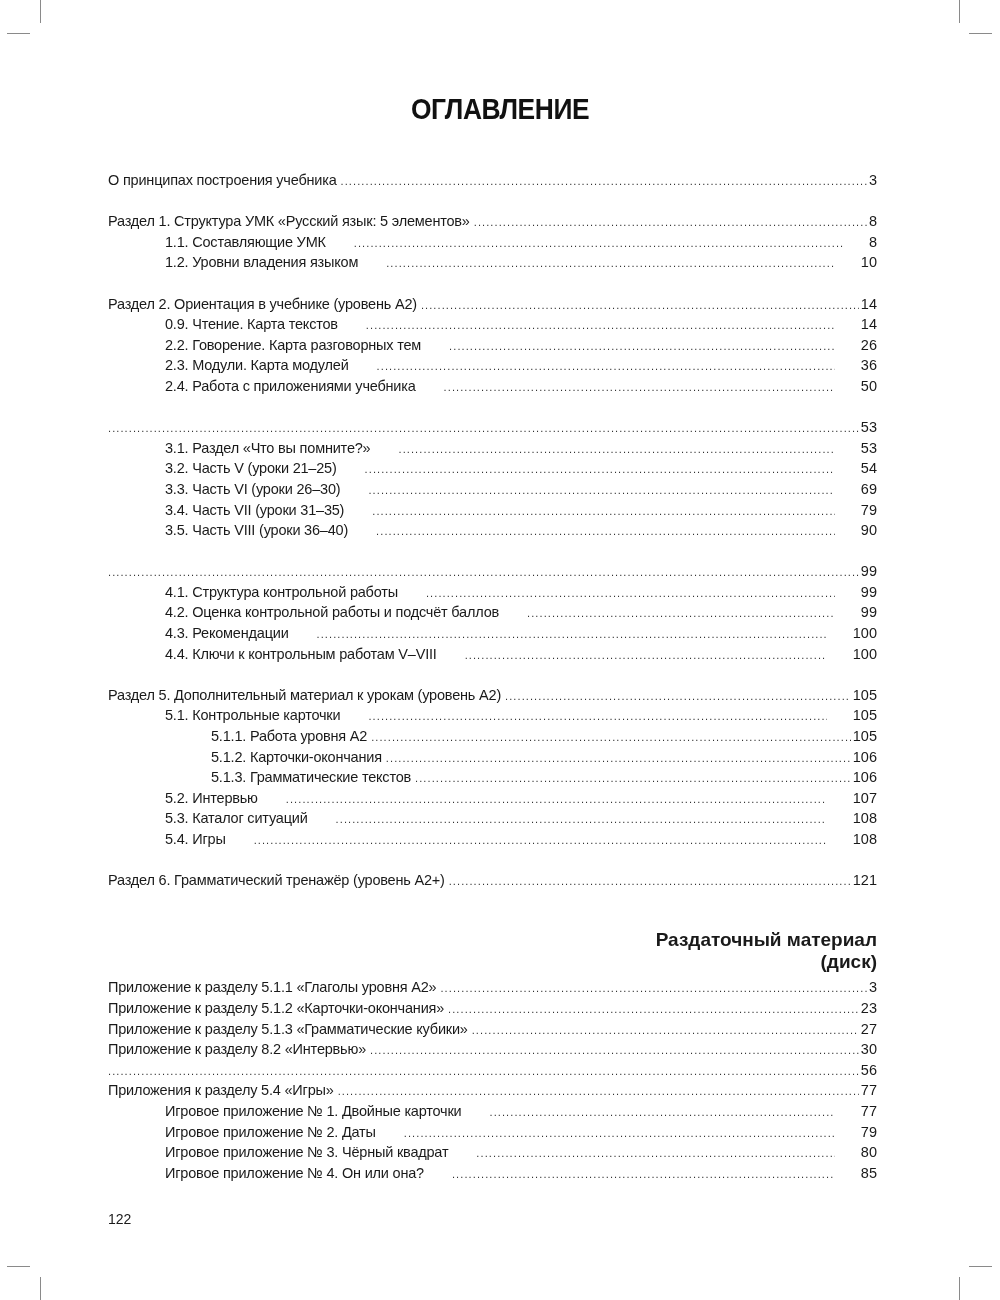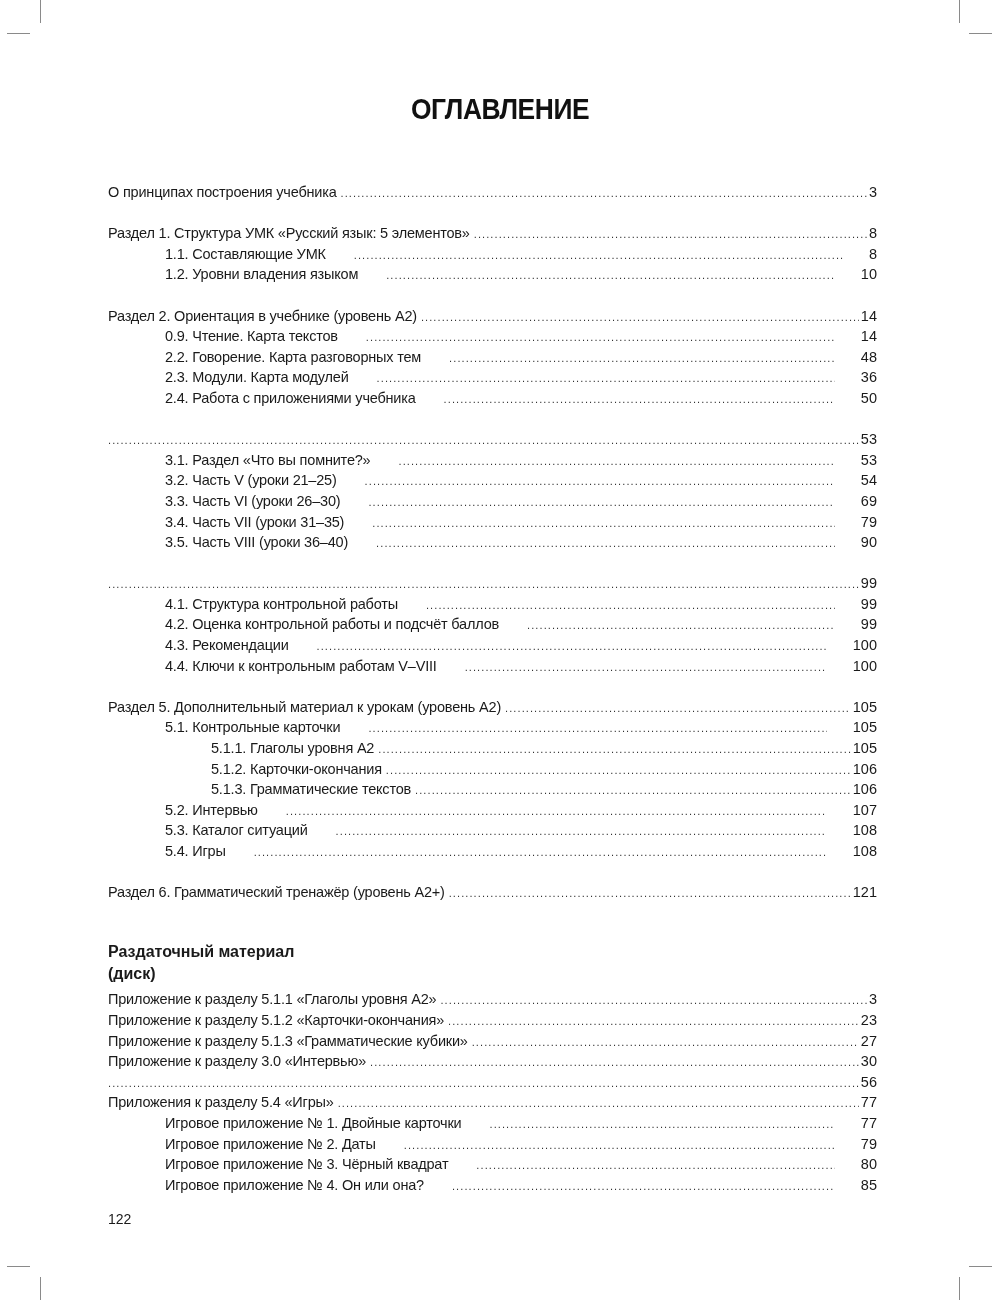--- a/index.html
+++ b/index.html
@@ -2,31 +2,31 @@
 <html><head>
 <meta charset="utf-8">
 <style>
   html, body { margin: 0; padding: 0; background: #ffffff; }
   body { width: 1000px; height: 1300px; position: relative; overflow: hidden;
          font-family: "Liberation Sans", sans-serif; color: #1a1a1a; }
   .crop { position: absolute; background: #8a8a8a; }
   .title { position: absolute; left: 0; width: 1000px; top: 92px; text-align: center;
            font-family: "Liberation Sans", sans-serif; font-weight: bold; font-size: 30px;
            letter-spacing: -0.5px; transform: scaleX(0.88); color: #111; }
-  .toc { position: absolute; left: 108px; width: 769px; top: 182px; }
+  .toc { position: absolute; left: 108px; width: 769px; top: 170px; }
   .row { display: flex; align-items: baseline; height: 20.6px; font-size: 14.5px; line-height: 20.6px; }
   .row .label { white-space: nowrap; padding-right: 4px; letter-spacing: -0.2px; }
   .row .dots { flex: 1; overflow: hidden; white-space: nowrap; color: #333; font-size: 11px; letter-spacing: 1.1px; }
   .row .dots::before { content: "........................................................................................................................................................................................................................................................................................"; }
   .row .page { white-space: nowrap; padding-left: 2px; text-align: right; }
   .lvl1 { padding-left: 0; }
   .lvl2 { padding-left: 57px; gap: 24px; }
   .lvl3 { padding-left: 103px; }
   .gap { height: 20.6px; }
-  .subhead { text-align: left; font-weight: bold; font-size: 16px; line-height: 22px; }
+  .subhead { text-align: right; font-weight: bold; font-size: 19px; line-height: 22px; }
   .pagenum { position: absolute; left: 108px; top: 1211px; font-size: 14px; }
 </style>
 </head>
 <body>
 
 <div class="crop" style="left:40px;top:0;width:1px;height:23px;"></div>
 <div class="crop" style="left:7px;top:33px;width:23px;height:1px;"></div>
 <div class="crop" style="left:959px;top:0;width:1px;height:23px;"></div>
 <div class="crop" style="left:969px;top:33px;width:23px;height:1px;"></div>
 <div class="crop" style="left:7px;top:1266px;width:23px;height:1px;"></div>
@@ -66,21 +66,21 @@
         <span class="page">14</span>
       </div>
       <div class="row lvl2">
         <span class="label">0.9. Чтение. Карта текстов</span>
         <span class="dots"></span>
         <span class="page">14</span>
       </div>
       <div class="row lvl2">
         <span class="label">2.2. Говорение. Карта разговорных тем</span>
         <span class="dots"></span>
-        <span class="page">48</span>
+        <span class="page">26</span>
       </div>
       <div class="row lvl2">
         <span class="label">2.3. Модули. Карта модулей</span>
         <span class="dots"></span>
         <span class="page">36</span>
       </div>
       <div class="row lvl2">
         <span class="label">2.4. Работа с приложениями учебника</span>
         <span class="dots"></span>
         <span class="page">50</span>
@@ -145,21 +145,21 @@
         <span class="label">Раздел 5. Дополнительный материал к урокам (уровень А2)</span>
         <span class="dots"></span>
         <span class="page">105</span>
       </div>
       <div class="row lvl2">
         <span class="label">5.1. Контрольные карточки</span>
         <span class="dots"></span>
         <span class="page">105</span>
       </div>
       <div class="row lvl3">
-        <span class="label">5.1.1. Глаголы уровня А2</span>
+        <span class="label">5.1.1. Работа уровня А2</span>
         <span class="dots"></span>
         <span class="page">105</span>
       </div>
       <div class="row lvl3">
         <span class="label">5.1.2. Карточки-окончания</span>
         <span class="dots"></span>
         <span class="page">106</span>
       </div>
       <div class="row lvl3">
         <span class="label">5.1.3. Грамматические текстов</span>
@@ -205,21 +205,21 @@
         <span class="label">Приложение к разделу 5.1.2 «Карточки-окончания»</span>
         <span class="dots"></span>
         <span class="page">23</span>
       </div>
       <div class="row lvl1">
         <span class="label">Приложение к разделу 5.1.3 «Грамматические кубики»</span>
         <span class="dots"></span>
         <span class="page">27</span>
       </div>
       <div class="row lvl1">
-        <span class="label">Приложение к разделу 3.0 «Интервью»</span>
+        <span class="label">Приложение к разделу 8.2 «Интервью»</span>
         <span class="dots"></span>
         <span class="page">30</span>
       </div>
       <div class="row lvl1">
         <span class="dots"></span>
         <span class="page">56</span>
       </div>
       <div class="row lvl1">
         <span class="label">Приложения к разделу 5.4 «Игры»</span>
         <span class="dots"></span>

